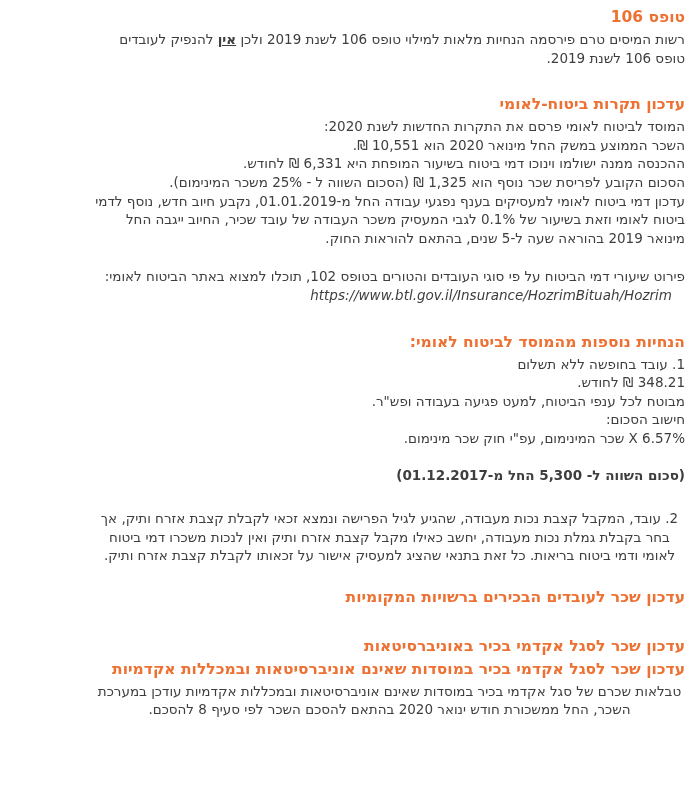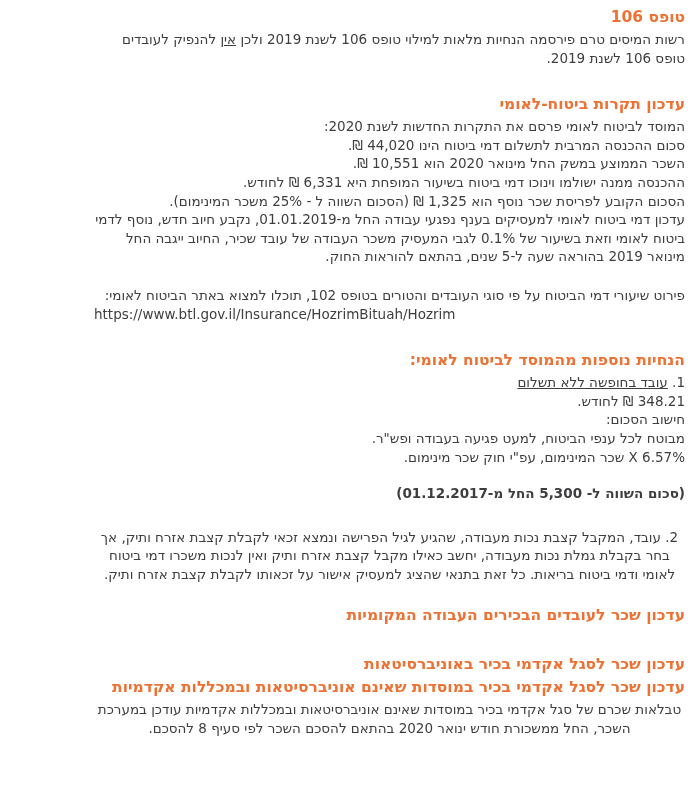--- a/index.html
+++ b/index.html
@@ -37,74 +37,73 @@
   .body-text, .line {
     font-size: 13.5px;
     line-height: 18.6px;
     margin: 0;
     text-align: right;
   }
   .centered {
     text-align: center;
   }
   .emph {
-    font-weight: normal;
+    font-weight: bold;
     text-decoration: underline;
   }
   .underlined {
-    text-decoration: underline;
     margin-top: 47px;
   }
   .note-block {
     margin-top: 20px;
   }
   .url-line {
     direction: ltr;
-    text-align: left;
+    text-align: right;
     padding-right: 13px; 
     unicode-bidi: embed;
+    font-style: italic;
   }
   .item-note {
     margin-top: 18px;
     font-weight: bold;
   }
   .item2-para {
     margin-top: 25px;
   }
 </style>
 </head>
 <body>
 
 <div class="page">
 
   <h2 class="heading">טופס 106</h2>
   <p class="body-text"><span>רשות המיסים טרם פירסמה הנחיות מלאות למילוי טופס 106 לשנת 2019 ולכן </span><span class="emph">אין</span><span> להנפיק לעובדים טופס 106 לשנת 2019.</span></p>
 
   <h2 class="heading mt-h2">עדכון תקרות ביטוח-לאומי</h2>
   <div class="line">המוסד לביטוח לאומי פרסם את התקרות החדשות לשנת 2020:</div>
-  <div class="line">סכום ההכנסה המרבית לתשלום דמי ביטוח הינו 44,020 ₪.</div>
   <div class="line">השכר הממוצע במשק החל מינואר 2020 הוא 10,551 ₪.</div>
   <div class="line">ההכנסה ממנה ישולמו וינוכו דמי ביטוח בשיעור המופחת היא 6,331 ₪ לחודש.</div>
   <div class="line">הסכום הקובע לפריסת שכר נוסף הוא 1,325 ₪ (הסכום השווה ל - 25% משכר המינימום).</div>
   <p class="body-text">עדכון דמי ביטוח לאומי למעסיקים בענף נפגעי עבודה החל מ-01.01.2019, נקבע חיוב חדש, נוסף לדמי ביטוח לאומי וזאת בשיעור של 0.1% לגבי המעסיק משכר העבודה של עובד שכיר, החיוב ייגבה החל מינואר 2019 בהוראה שעה ל-5 שנים, בהתאם להוראות החוק.</p>
 
   <div class="note-block">
     <div class="line">פירוט שיעורי דמי הביטוח על פי סוגי העובדים והטורים בטופס 102, תוכלו למצוא באתר הביטוח לאומי:</div>
     <div class="line url-line">https://www.btl.gov.il/Insurance/HozrimBituah/Hozrim</div>
   </div>
 
   <h2 class="heading mt-h3">הנחיות נוספות מהמוסד לביטוח לאומי:</h2>
   <div class="line"><span>1. </span><span class="underlined">עובד בחופשה ללא תשלום</span></div>
   <div class="line">348.21 ₪ לחודש.</div>
+  <div class="line">מבוטח לכל ענפי הביטוח, למעט פגיעה בעבודה ופש"ר.</div>
   <div class="line">חישוב הסכום:</div>
-  <div class="line">מבוטח לכל ענפי הביטוח, למעט פגיעה בעבודה ופש"ר.</div>
   <div class="line">6.57% X שכר המינימום, עפ"י חוק שכר מינימום.</div>
   <div class="line item-note">(סכום השווה ל- 5,300 החל מ-01.12.2017)</div>
   <p class="body-text centered item2-para">2. עובד, המקבל קצבת נכות מעבודה, שהגיע לגיל הפרישה ונמצא זכאי לקבלת קצבת אזרח ותיק, אך בחר בקבלת גמלת נכות מעבודה, יחשב כאילו מקבל קצבת אזרח ותיק ואין לנכות משכרו דמי ביטוח לאומי ודמי ביטוח בריאות. כל זאת בתנאי שהציג למעסיק אישור על זכאותו לקבלת קצבת אזרח ותיק.</p>
 
-  <h2 class="heading mt-h4">עדכון שכר לעובדים הבכירים העבודה המקומיות</h2>
+  <h2 class="heading mt-h4">עדכון שכר לעובדים הבכירים ברשויות המקומיות</h2>
 
   <h2 class="heading mt-h5">עדכון שכר לסגל אקדמי בכיר באוניברסיטאות</h2>
 
   <h2 class="heading mt-h6">עדכון שכר לסגל אקדמי בכיר במוסדות שאינם אוניברסיטאות ובמכללות אקדמיות</h2>
   <p class="body-text centered">טבלאות שכרם של סגל אקדמי בכיר במוסדות שאינם אוניברסיטאות ובמכללות אקדמיות עודכן במערכת השכר, החל ממשכורת חודש ינואר 2020 בהתאם להסכם השכר לפי סעיף 8 להסכם.</p>
 
 </div>
 
 </body></html>

